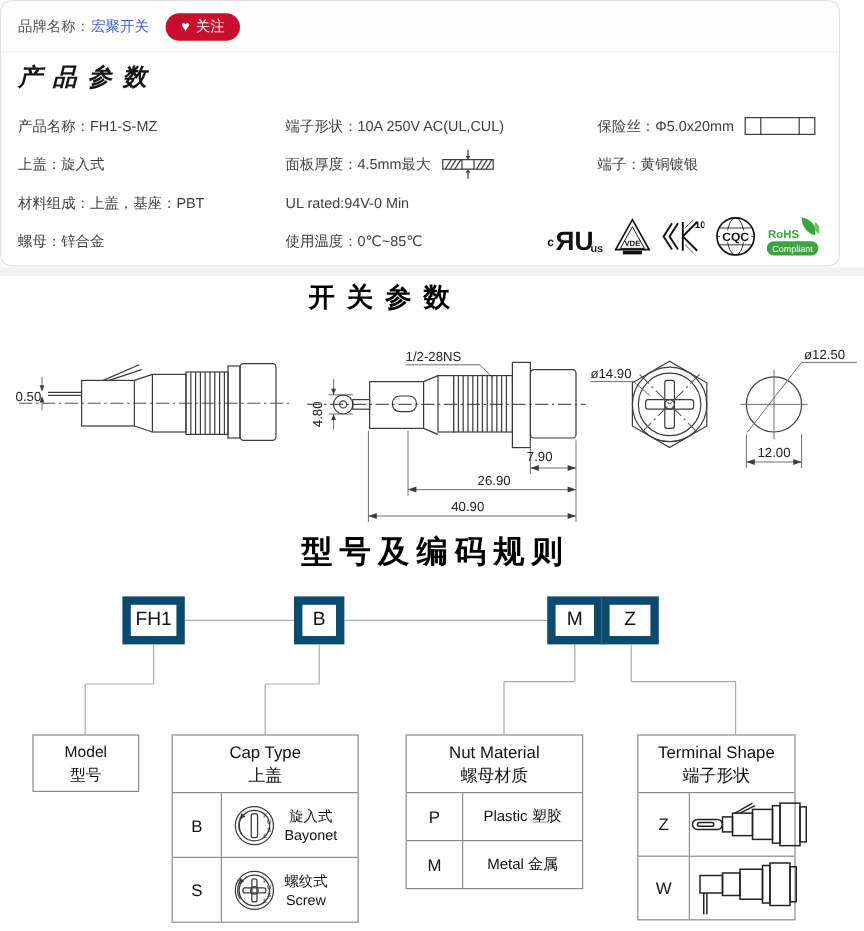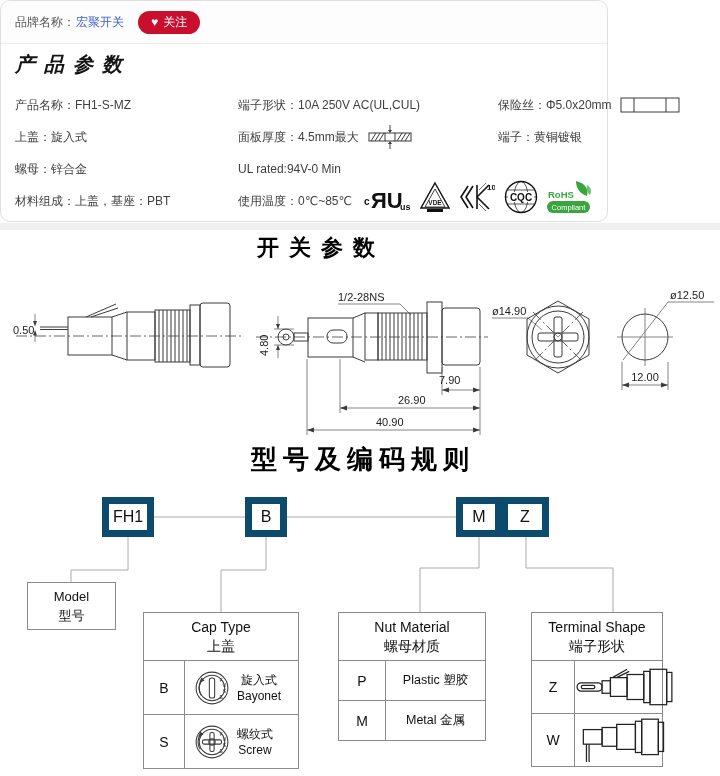--- a/index.html
+++ b/index.html
@@ -1,20 +1,20 @@
 <!DOCTYPE html>
 <html><head>
 <meta charset="utf-8">
 <style>
   html,body{margin:0;padding:0;}
   body{width:720px;height:776px;position:relative;background:#ffffff;
        font-family:"Liberation Sans","DejaVu Sans",sans-serif;overflow:hidden;}
 
   
-  .card{position:absolute;left:0;top:0;width:608px;height:222px;border:1px solid #e0e0e0;
+  .card{position:absolute;left:0;top:0;width:700px;height:222px;border:1px solid #e0e0e0;
         border-radius:10px;background:#fff;box-sizing:border-box;}
   .brandbar{position:absolute;left:0;top:0;right:0;height:42px;border-bottom:1px solid #ececec;
         display:flex;align-items:center;padding-left:14px;background:#fdfdfd;border-radius:10px 10px 0 0;}
   .brand-label{font-size:12px;color:#555;}
   .brand-name{font-size:12px;color:#3b5fd0;text-decoration:none;margin-left:1px;cursor:pointer;}
   .follow-btn{margin-left:14px;height:23px;padding:0 13px;border-radius:12px;background:#c8102e;
         color:#fff;font-size:12px;display:flex;align-items:center;gap:5px;border:none;cursor:pointer;}
   .follow-btn .heart{font-size:12px;line-height:1;}
   .calli{position:absolute;left:14px;top:50px;font-family:"DejaVu Serif",serif;font-style:italic;
         font-weight:bold;font-size:20px;letter-spacing:9px;color:#141414;}
@@ -49,21 +49,21 @@
   .tbl{position:absolute;border:1px solid #8b8b8b;background:#fff;box-sizing:border-box;}
   .tbl-header{border-bottom:1px solid #8b8b8b;height:47px;display:flex;flex-direction:column;
         align-items:center;justify-content:center;font-size:14px;color:#111;line-height:19px;}
   .tbl-row{display:flex;border-bottom:1px solid #8b8b8b;align-items:stretch;}
   .tbl-row:last-child{border-bottom:none;}
   .code-cell{border-right:1px solid #8b8b8b;display:flex;align-items:center;justify-content:center;
         font-size:14px;color:#111;flex:none;}
   .val-cell{display:flex;align-items:center;justify-content:center;font-size:12.5px;color:#111;flex:1;}
   .cap-cell{display:flex;align-items:center;gap:7px;padding-left:9px;flex:1;}
   .cap-label{font-size:12px;color:#111;line-height:16px;text-align:center;}
-  .model-box{position:absolute;left:27px;top:582px;width:89px;height:48px;border:1px solid #8b8b8b;
+  .model-box{position:absolute;left:27px;top:612px;width:89px;height:48px;border:1px solid #8b8b8b;
         box-sizing:border-box;display:flex;flex-direction:column;align-items:center;justify-content:center;
         font-size:13px;color:#111;line-height:19px;background:#fff;}
 
   .cert-ic{display:block;}
 </style>
 </head>
 <body>
 
 <div class="card">
   <div class="brandbar">
@@ -80,26 +80,26 @@
   <div class="spec-col" style="left:14px">
     <div class="spec-item">
       <span>产品名称：</span>
         <span>FH1-S-MZ</span>
     </div>
     <div class="spec-item">
       <span>上盖：</span>
         <span>旋入式</span>
     </div>
     <div class="spec-item">
+      <span>材料组成：</span>
+        <span>上盖，基座：PBT</span>
+    </div>
+    <div class="spec-item">
       <span>螺母：</span>
         <span>锌合金</span>
-    </div>
-    <div class="spec-item">
-      <span>材料组成：</span>
-        <span>上盖，基座：PBT</span>
     </div>
   </div>
 
   <div class="spec-col" style="left:237px">
     <div class="spec-item">
       <span>端子形状：</span>
         <span>10A  250V  AC(UL,CUL)</span>
     </div>
     <div class="spec-item">
       <span>面板厚度：</span>

